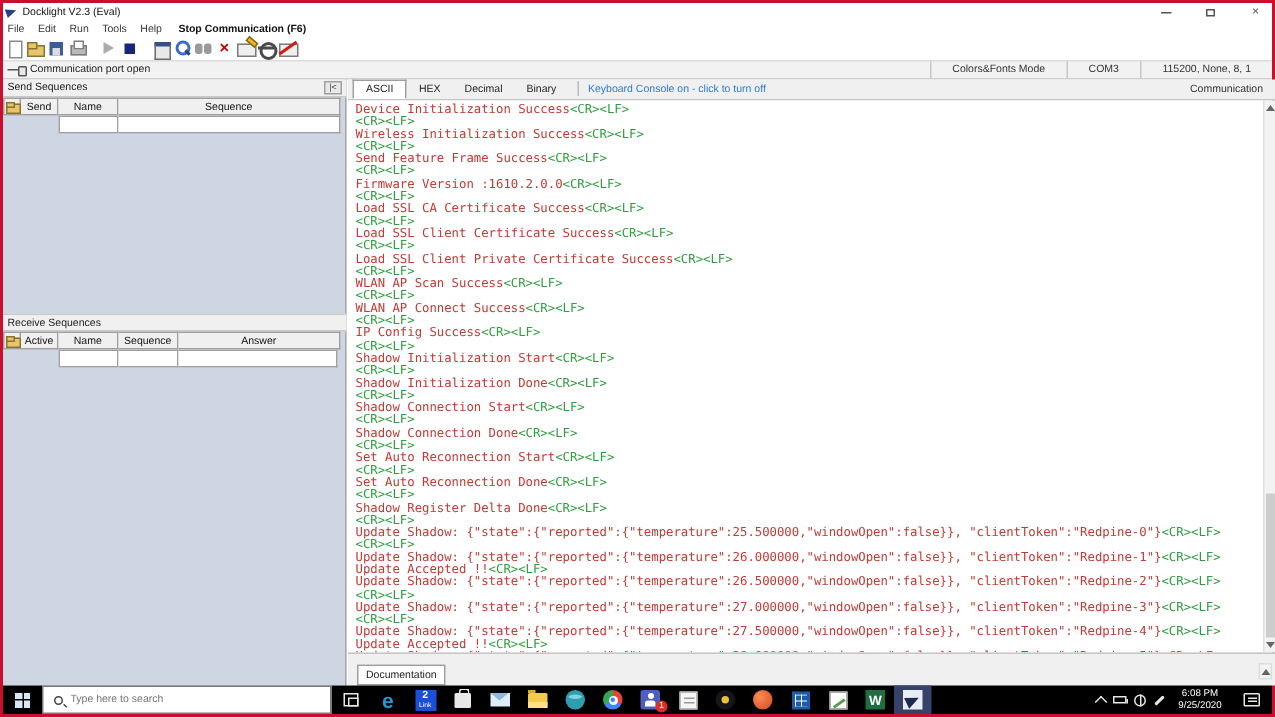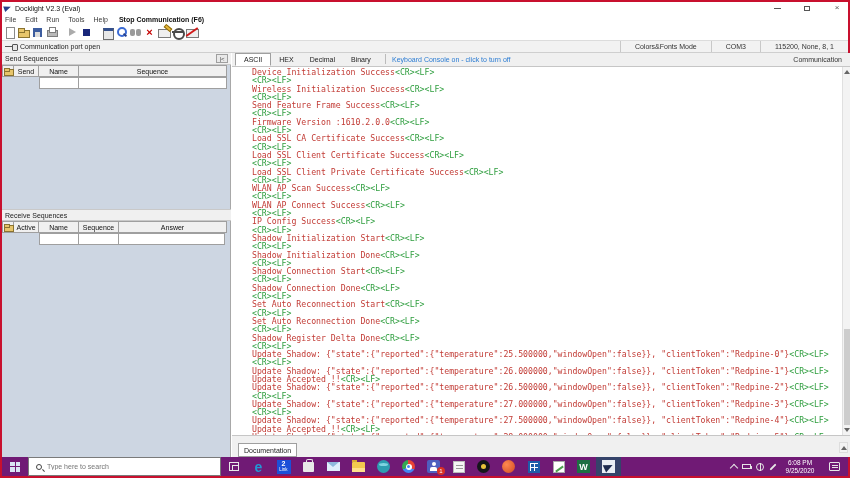--- a/index.html
+++ b/index.html
@@ -100,21 +100,21 @@
   
   .tabrow { position:absolute; left:230px; top:51px; width:618px; height:14px; background:#f0f0f0;
             border-bottom:1px solid #c6c6c6; display:flex; align-items:flex-end; font-size:7px; color:#222; }
   .tab { padding:2px 8px 2px 8px; height:13px; display:flex; align-items:center; }
   .tab.active { background:#fff; border:1px solid #9f9f9f; border-bottom:1px solid #fff; margin-left:3px; }
   .tabdiv { width:1px; height:10px; background:#bbb; margin:0 6px 1px 6px; align-self:center; }
   .console-link { position:absolute; left:160px; top:3px; color:#2b7cd3; font-size:7px; }
   .pane-label { position:absolute; right:8px; top:3px; color:#333; font-size:7px; }
 
   .logarea { position:absolute; left:230px; top:65px; width:610px; height:368px; background:#fff;
-             overflow:hidden; padding:1px 0 0 20px;
+             overflow:hidden; padding:1px 0 0 5px;
              font-family:"DejaVu Sans Mono", monospace; font-size:8.2px; line-height:8.3px;
              white-space:pre; }
   .log-line { height:8.3px; }
   .seg-d { color:#c23b35; }
   .seg-c { color:#2f9e3f; }
 
   .vscroll { position:absolute; left:840px; top:65px; width:8px; height:368px; background:#f3f3f3;
              border-left:1px solid #e0e0e0; }
   .arr { position:absolute; left:1px; width:0; height:0; }
   .arr-up { top:3px; border-left:3px solid transparent; border-right:3px solid transparent; border-bottom:4px solid #666; }
@@ -125,21 +125,21 @@
   .docstrip { position:absolute; left:230px; top:433px; width:618px; height:22px; background:#f0f0f0;
               border-top:1px solid #c6c6c6; }
   .doc-tab { position:absolute; left:6px; top:7px; height:14px; background:#fff; border:1px solid #9f9f9f;
               font-size:7px; color:#222; display:flex; align-items:center; padding:0 5px; }
   .doc-scrollbtn { position:absolute; right:2px; top:6px; width:9px; height:11px; background:#f3f3f3;
               border:1px solid #ddd; }
   .doc-scrollbtn::before { content:""; position:absolute; left:1px; top:3px; border-left:3px solid transparent;
               border-right:3px solid transparent; border-bottom:4px solid #666; }
 
   
-  .taskbar { position:absolute; left:0; top:455px; width:846px; height:19px; background:#701a75;
+  .taskbar { position:absolute; left:0; top:455px; width:846px; height:19px; background:#000000;
              display:flex; align-items:flex-start; }
   .tb-slot { width:25px; height:19px; display:flex; align-items:center; justify-content:center; flex:0 0 auto; position:relative; }
   .start-btn { width:26px; }
   .win-logo { width:10px; height:10px; display:grid; grid-template-columns:1fr 1fr; grid-template-rows:1fr 1fr; gap:1px; }
   .win-logo i { background:#d9e6f5; }
   .searchbox { width:193px; height:19px; background:#fff; border:1px solid #7a7a7a; display:flex;
              align-items:center; flex:0 0 auto; }
   .search-glass { width:6px; height:6px; border:1px solid #444; border-radius:50%; position:relative; margin:0 5px 0 7px; }
   .search-glass::after { content:""; position:absolute; left:5px; top:5px; width:3px; height:1px; background:#444; transform:rotate(45deg); }
   .searchbox input { border:none; outline:none; font-size:7px; color:#444; width:150px;

